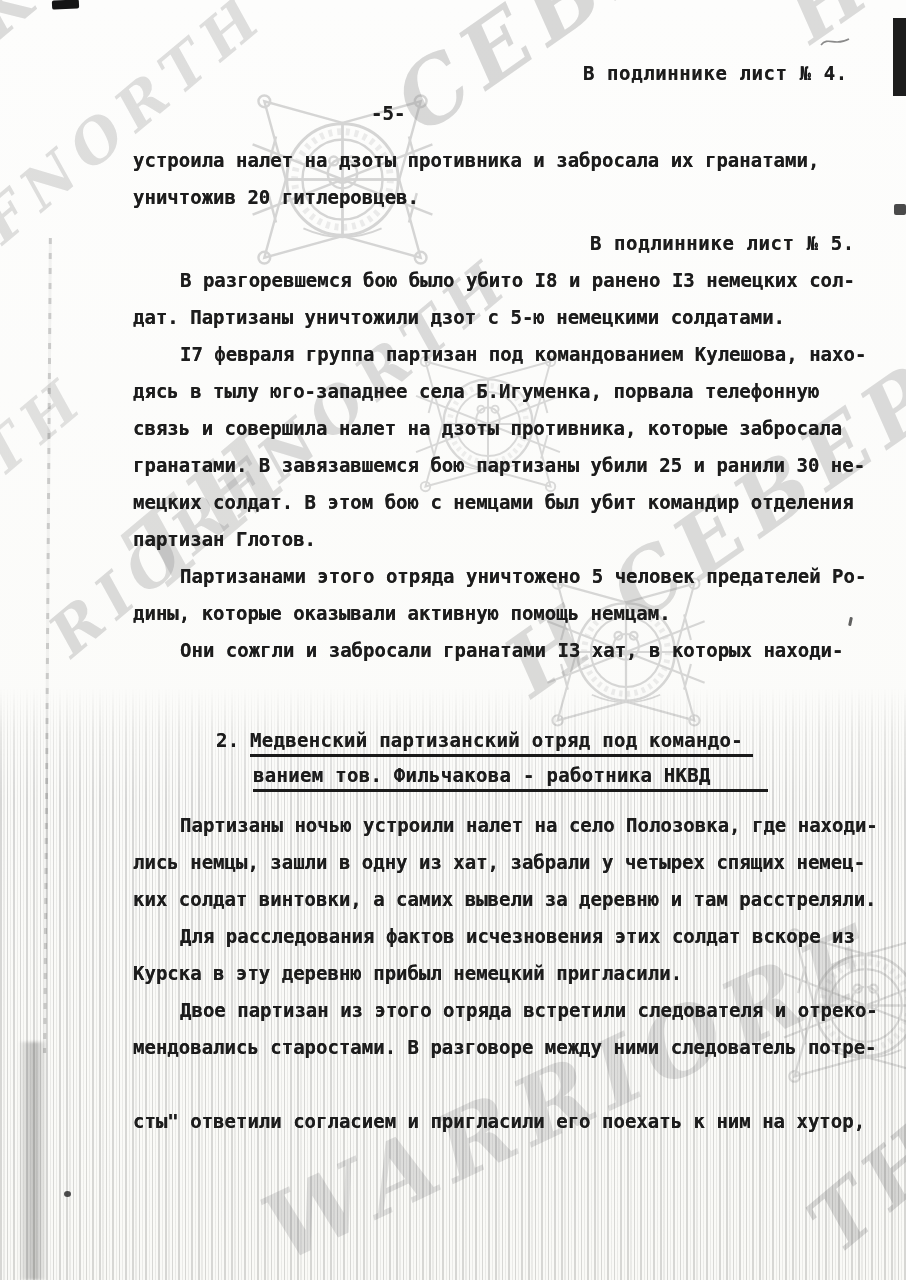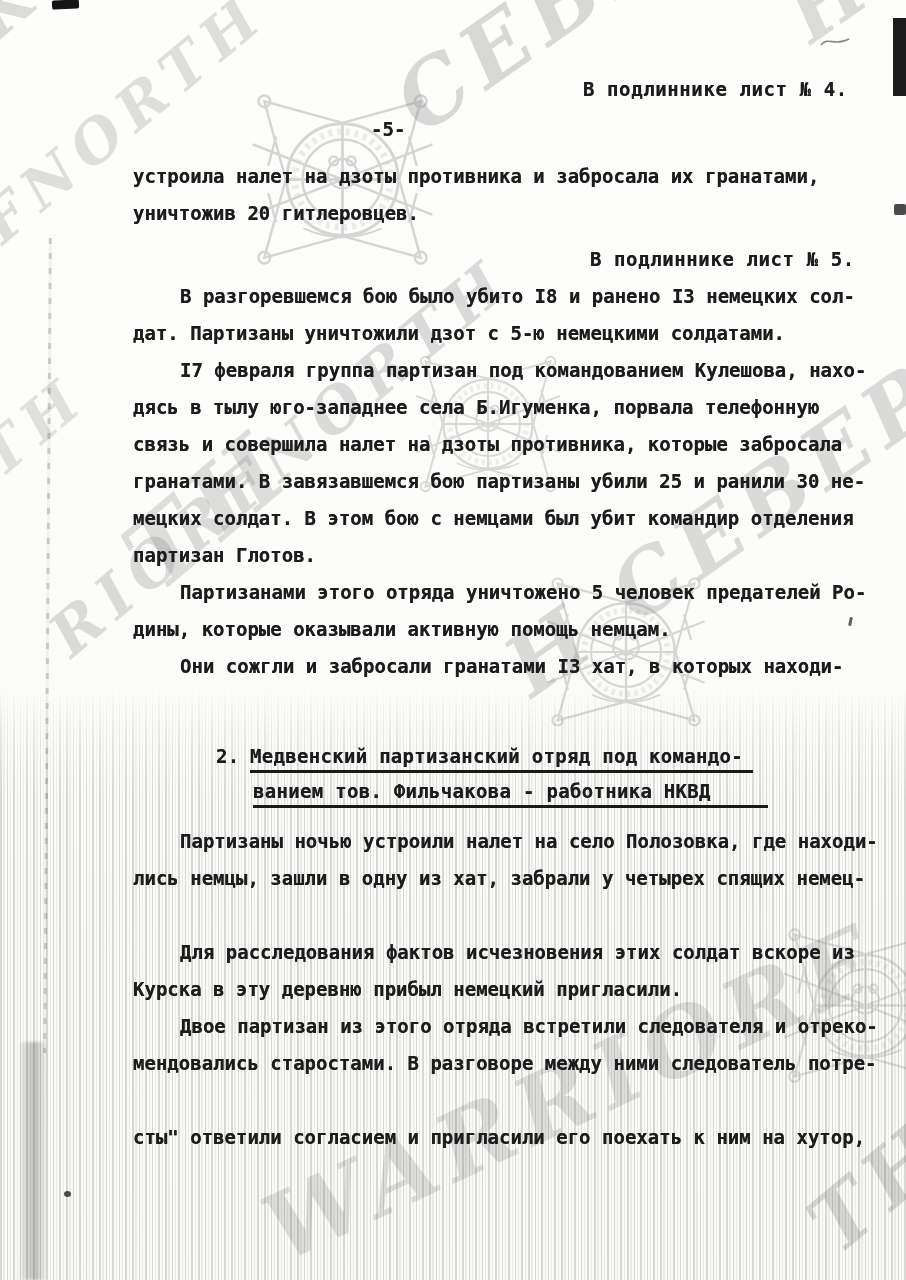--- a/index.html
+++ b/index.html
@@ -3,21 +3,21 @@
 <meta charset="utf-8">
 <style>
   html,body{margin:0;padding:0;}
   body{width:906px;height:1280px;overflow:hidden;background:#e9e9e7;}
   .page{position:relative;width:906px;height:1280px;overflow:hidden;
         background:linear-gradient(180deg,#fdfdfc 0%,#fbfbf9 60%,#fafaf7 100%);
         font-family:"DejaVu Sans Mono","Liberation Mono",monospace;}
   
   .tl{position:absolute;white-space:nowrap;font-size:19px;font-weight:bold;
       line-height:26px;color:#1c1c1c;letter-spacing:0px;
-      text-shadow:0 0 .6px rgba(20,20,20,.75);margin-top:16px;}
+      text-shadow:0 0 .6px rgba(20,20,20,.75);}
   .ann{letter-spacing:.6px;}
   .head{letter-spacing:.3px;}
   .u{border-bottom:3px solid #1a1a1a;padding-bottom:3px;}
   .u1{padding-right:10px;}
   .u2{padding-right:57px;}
   
   .wm{position:absolute;white-space:nowrap;font-family:"DejaVu Serif","Liberation Serif",serif;
       font-weight:bold;font-style:italic;color:#8f8f8f;transform-origin:0 50%;
       letter-spacing:10px;pointer-events:none;}
   
@@ -135,20 +135,21 @@
   <div class="tl" style="left:180px;top:563px">Партизанами этого отряда уничтожено 5 человек предателей Ро-</div>
   <div class="tl" style="left:133px;top:600px">дины, которые оказывали активную помощь немцам.</div>
   <div class="tl" style="left:180px;top:637px">Они сожгли и забросали гранатами I3 хат, в которых находи-</div>
 
   <div class="tl head" style="left:216px;top:727px">2.</div>
   <div class="tl head" style="left:250px;top:727px"><span class="u u1">Медвенский партизанский отряд под командо-</span></div>
   <div class="tl" style="left:180px;top:812px">Партизаны ночью устроили налет на село Полозовка, где находи-</div>
 
   <div class="tl head" style="left:253px;top:762px"><span class="u u2">ванием тов. Фильчакова - работника НКВД</span></div>
   <div class="tl" style="left:133px;top:849px">лись немцы, зашли в одну из хат, забрали у четырех спящих немец-</div>
+  <div class="tl" style="left:133px;top:886px">ких солдат винтовки, а самих вывели за деревню и там расстреляли.</div>
   <div class="tl" style="left:180px;top:923px">Для расследования фактов исчезновения этих солдат вскоре из</div>
   <div class="tl" style="left:133px;top:960px">Курска в эту деревню прибыл немецкий пригласили.</div>
   <div class="tl" style="left:180px;top:997px">Двое партизан из этого отряда встретили следователя и отреко-</div>
   <div class="tl" style="left:133px;top:1034px">мендовались старостами. В разговоре между ними следователь потре-</div>
   <div class="tl" style="left:133px;top:1108px">сты" ответили согласием и пригласили его поехать к ним на хутор,</div>
 
   <div class="mark-topleft"></div>
   <div class="bar-topright"></div>
   <div class="tick-right"></div>
   <div class="crease-left"></div>

